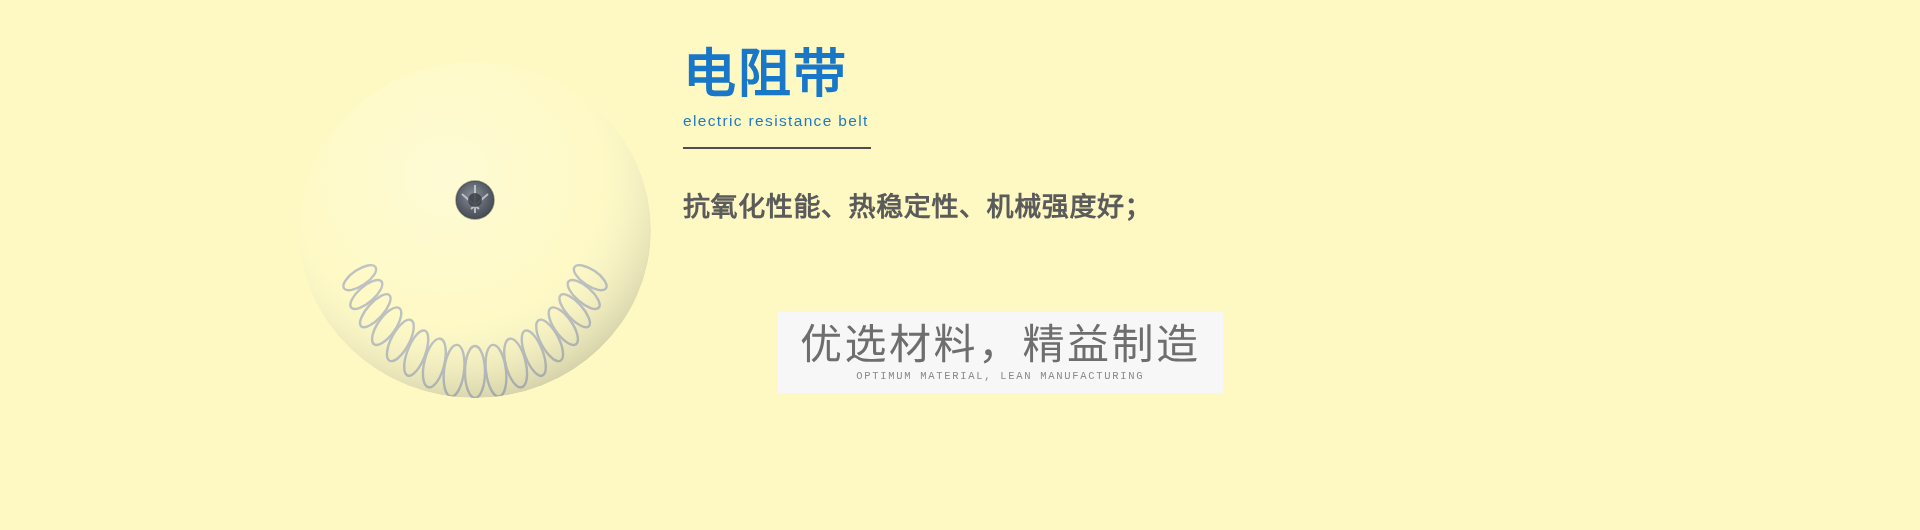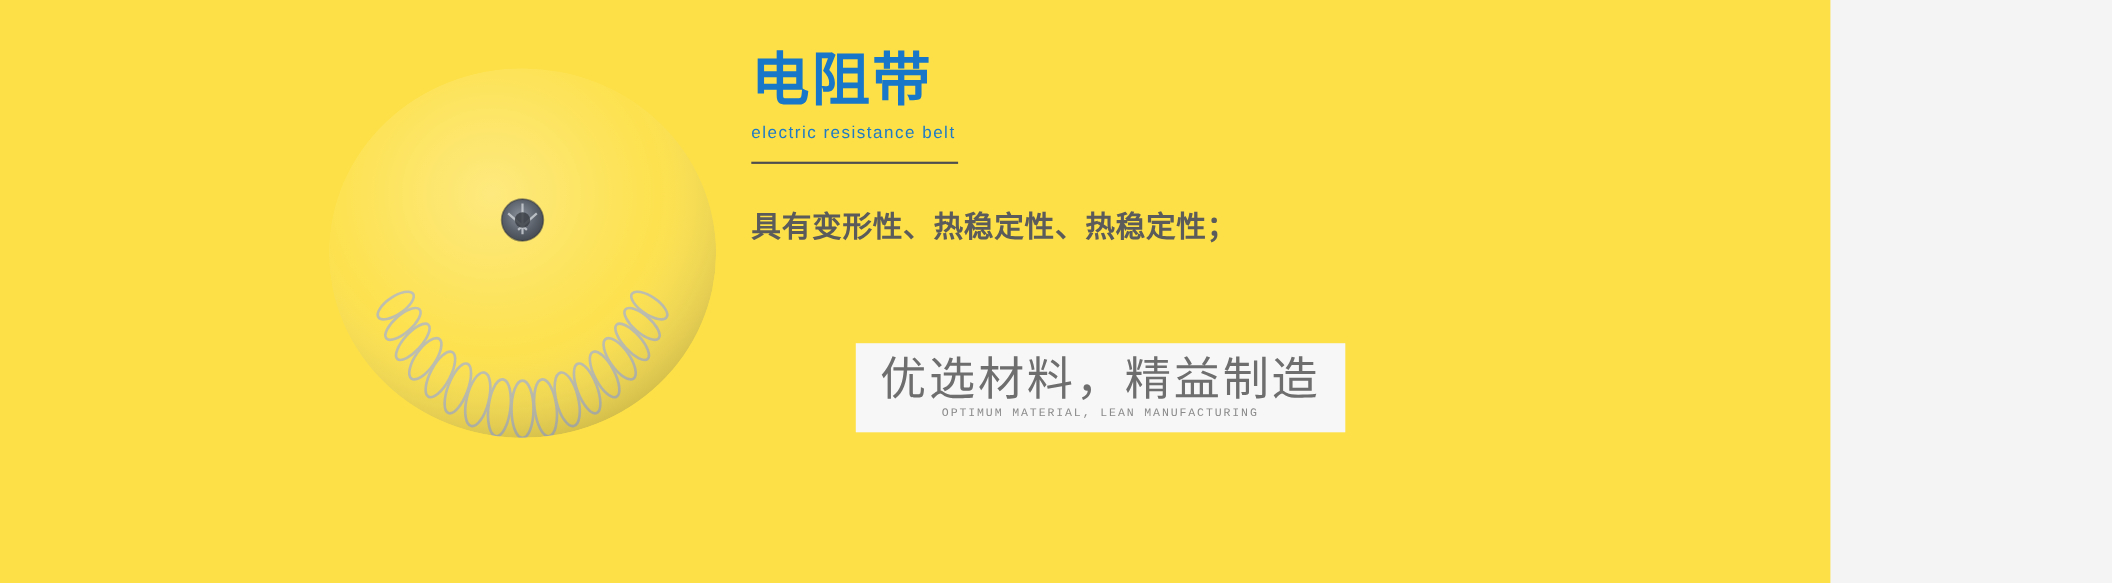--- a/index.html
+++ b/index.html
@@ -11,23 +11,23 @@
     width: 1920px;
     height: 530px;
     overflow: hidden;
     background: #f4f4f4;
     font-family: "Liberation Sans", "DejaVu Sans", sans-serif;
     -webkit-font-smoothing: antialiased;
   }
 
   .banner {
     position: relative;
-    width: 1664px;
+    width: 1920px;
     height: 530px;
-    background: #fde047;
+    background: #fef9c3;
   }
 
   
   .product-figure {
     position: absolute;
     left: 295px;
     top: 50px;
     width: 360px;
     height: 350px;
   }
@@ -313,21 +313,21 @@
 
   <div class="content">
 
     <div class="title-block">
       <h1 class="product-title">电阻带</h1>
       <div class="product-subtitle">electric resistance belt</div>
       <div class="title-rule"></div>
     </div>
 
     <div class="description">
-      <p>具有变形性、热稳定性、热稳定性；</p>
+      <p>抗氧化性能、热稳定性、机械强度好；</p>
     </div>
 
     <div class="slogan">
       <div class="slogan-cn">优选材料，精益制造</div>
       <div class="slogan-en">OPTIMUM MATERIAL, LEAN MANUFACTURING</div>
     </div>
 
   </div>
 </div>
 

